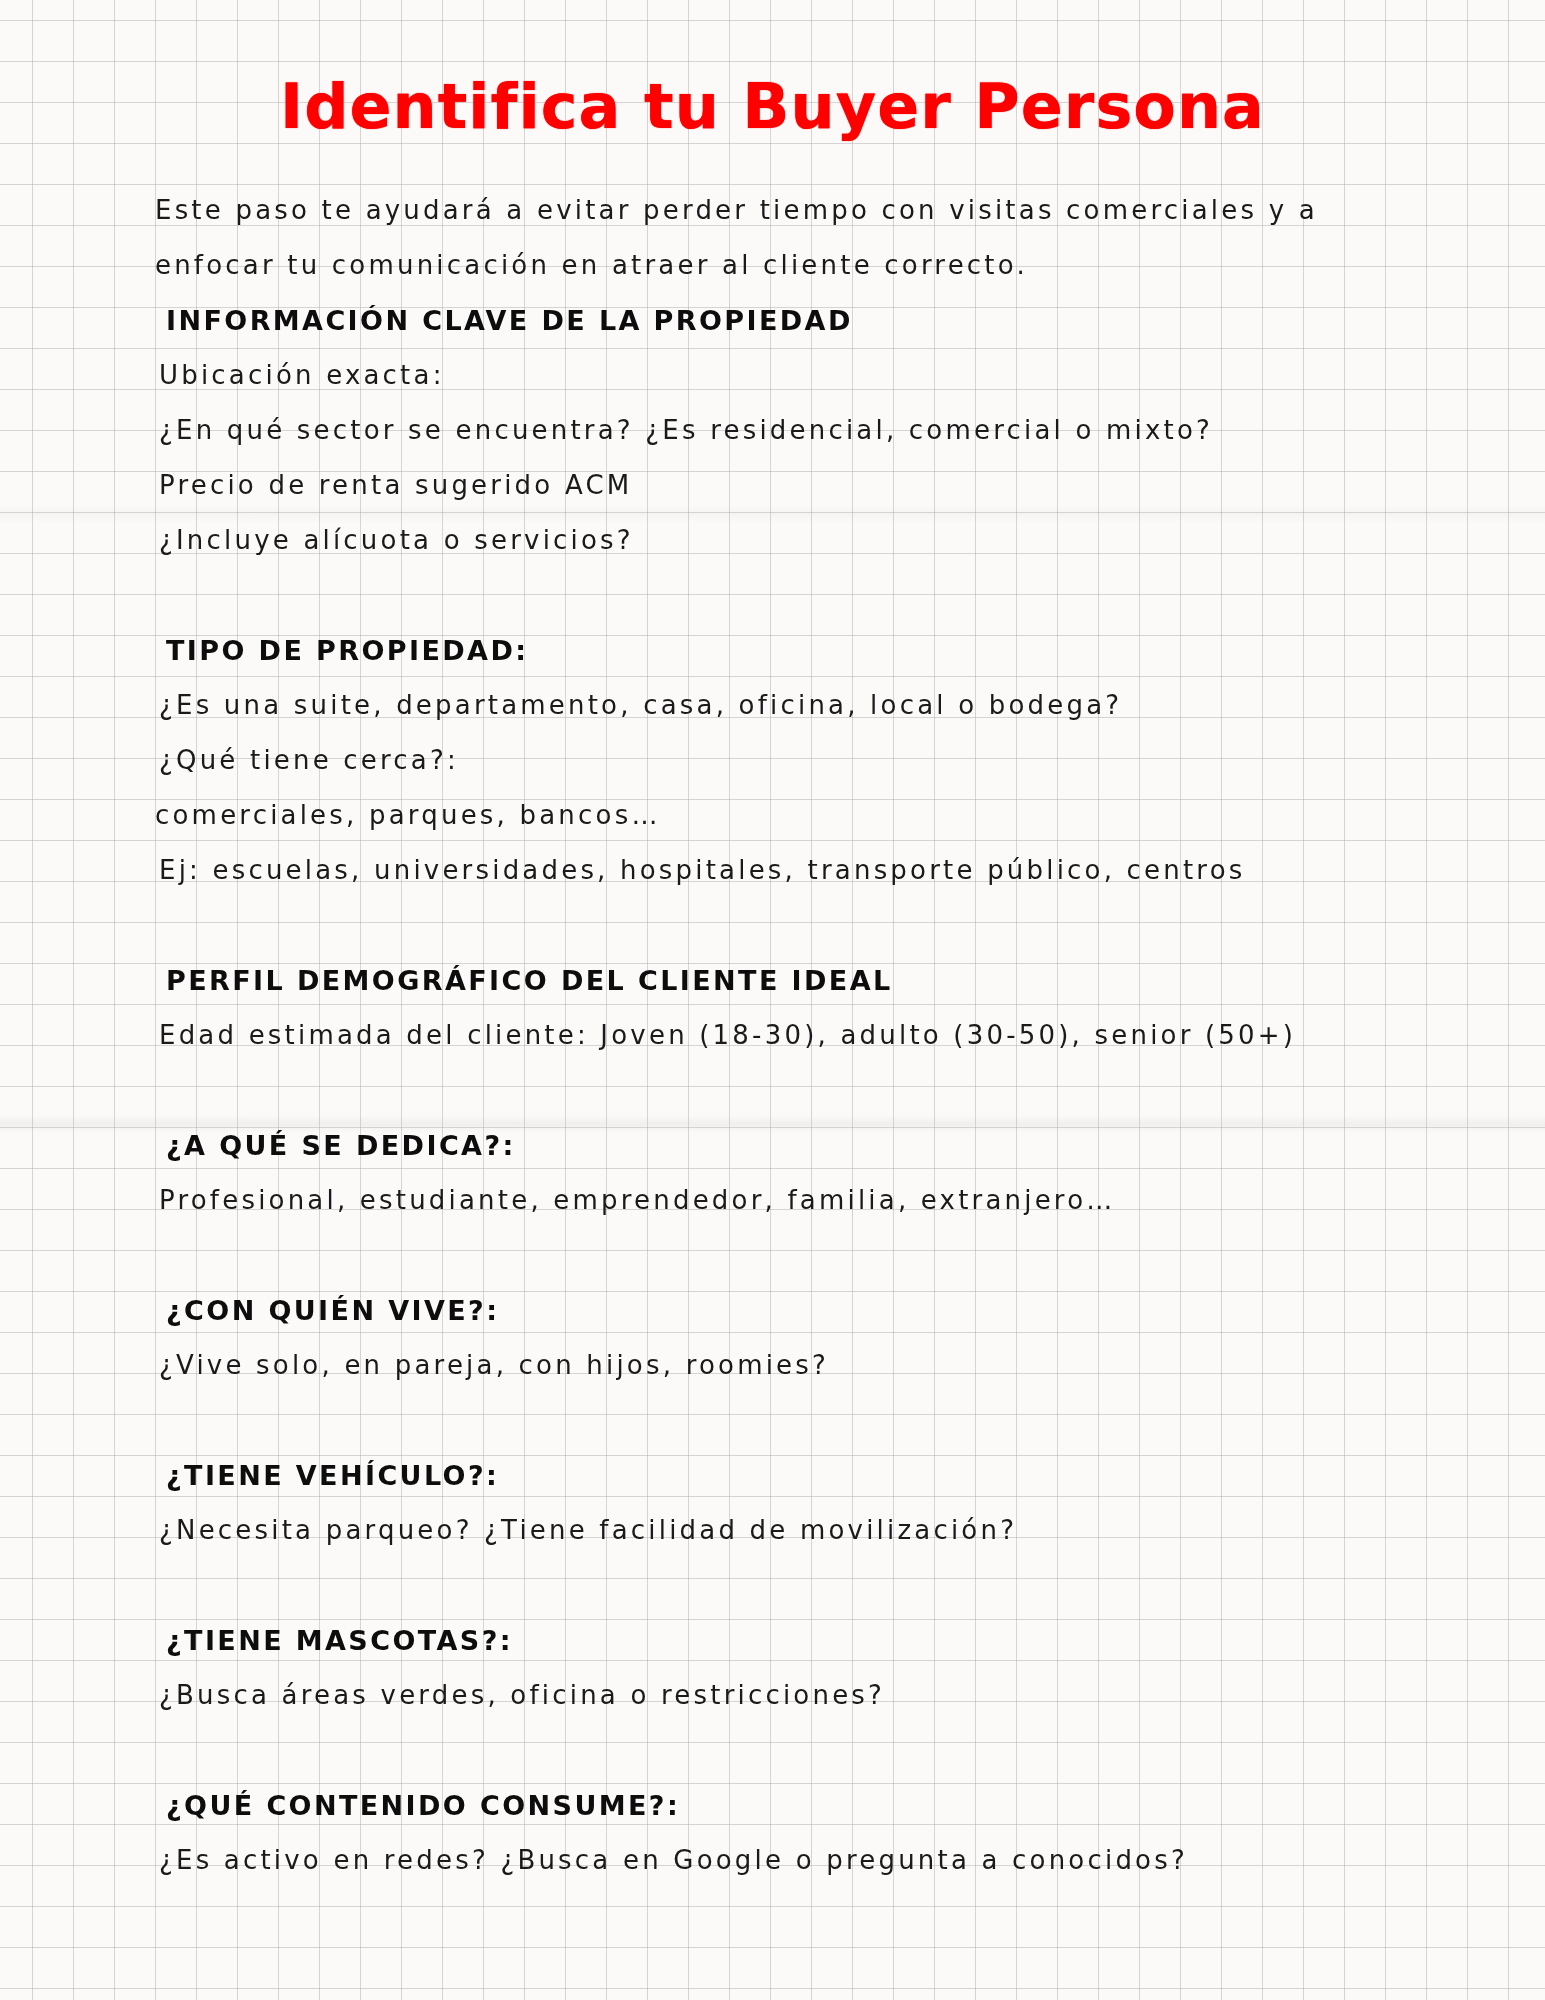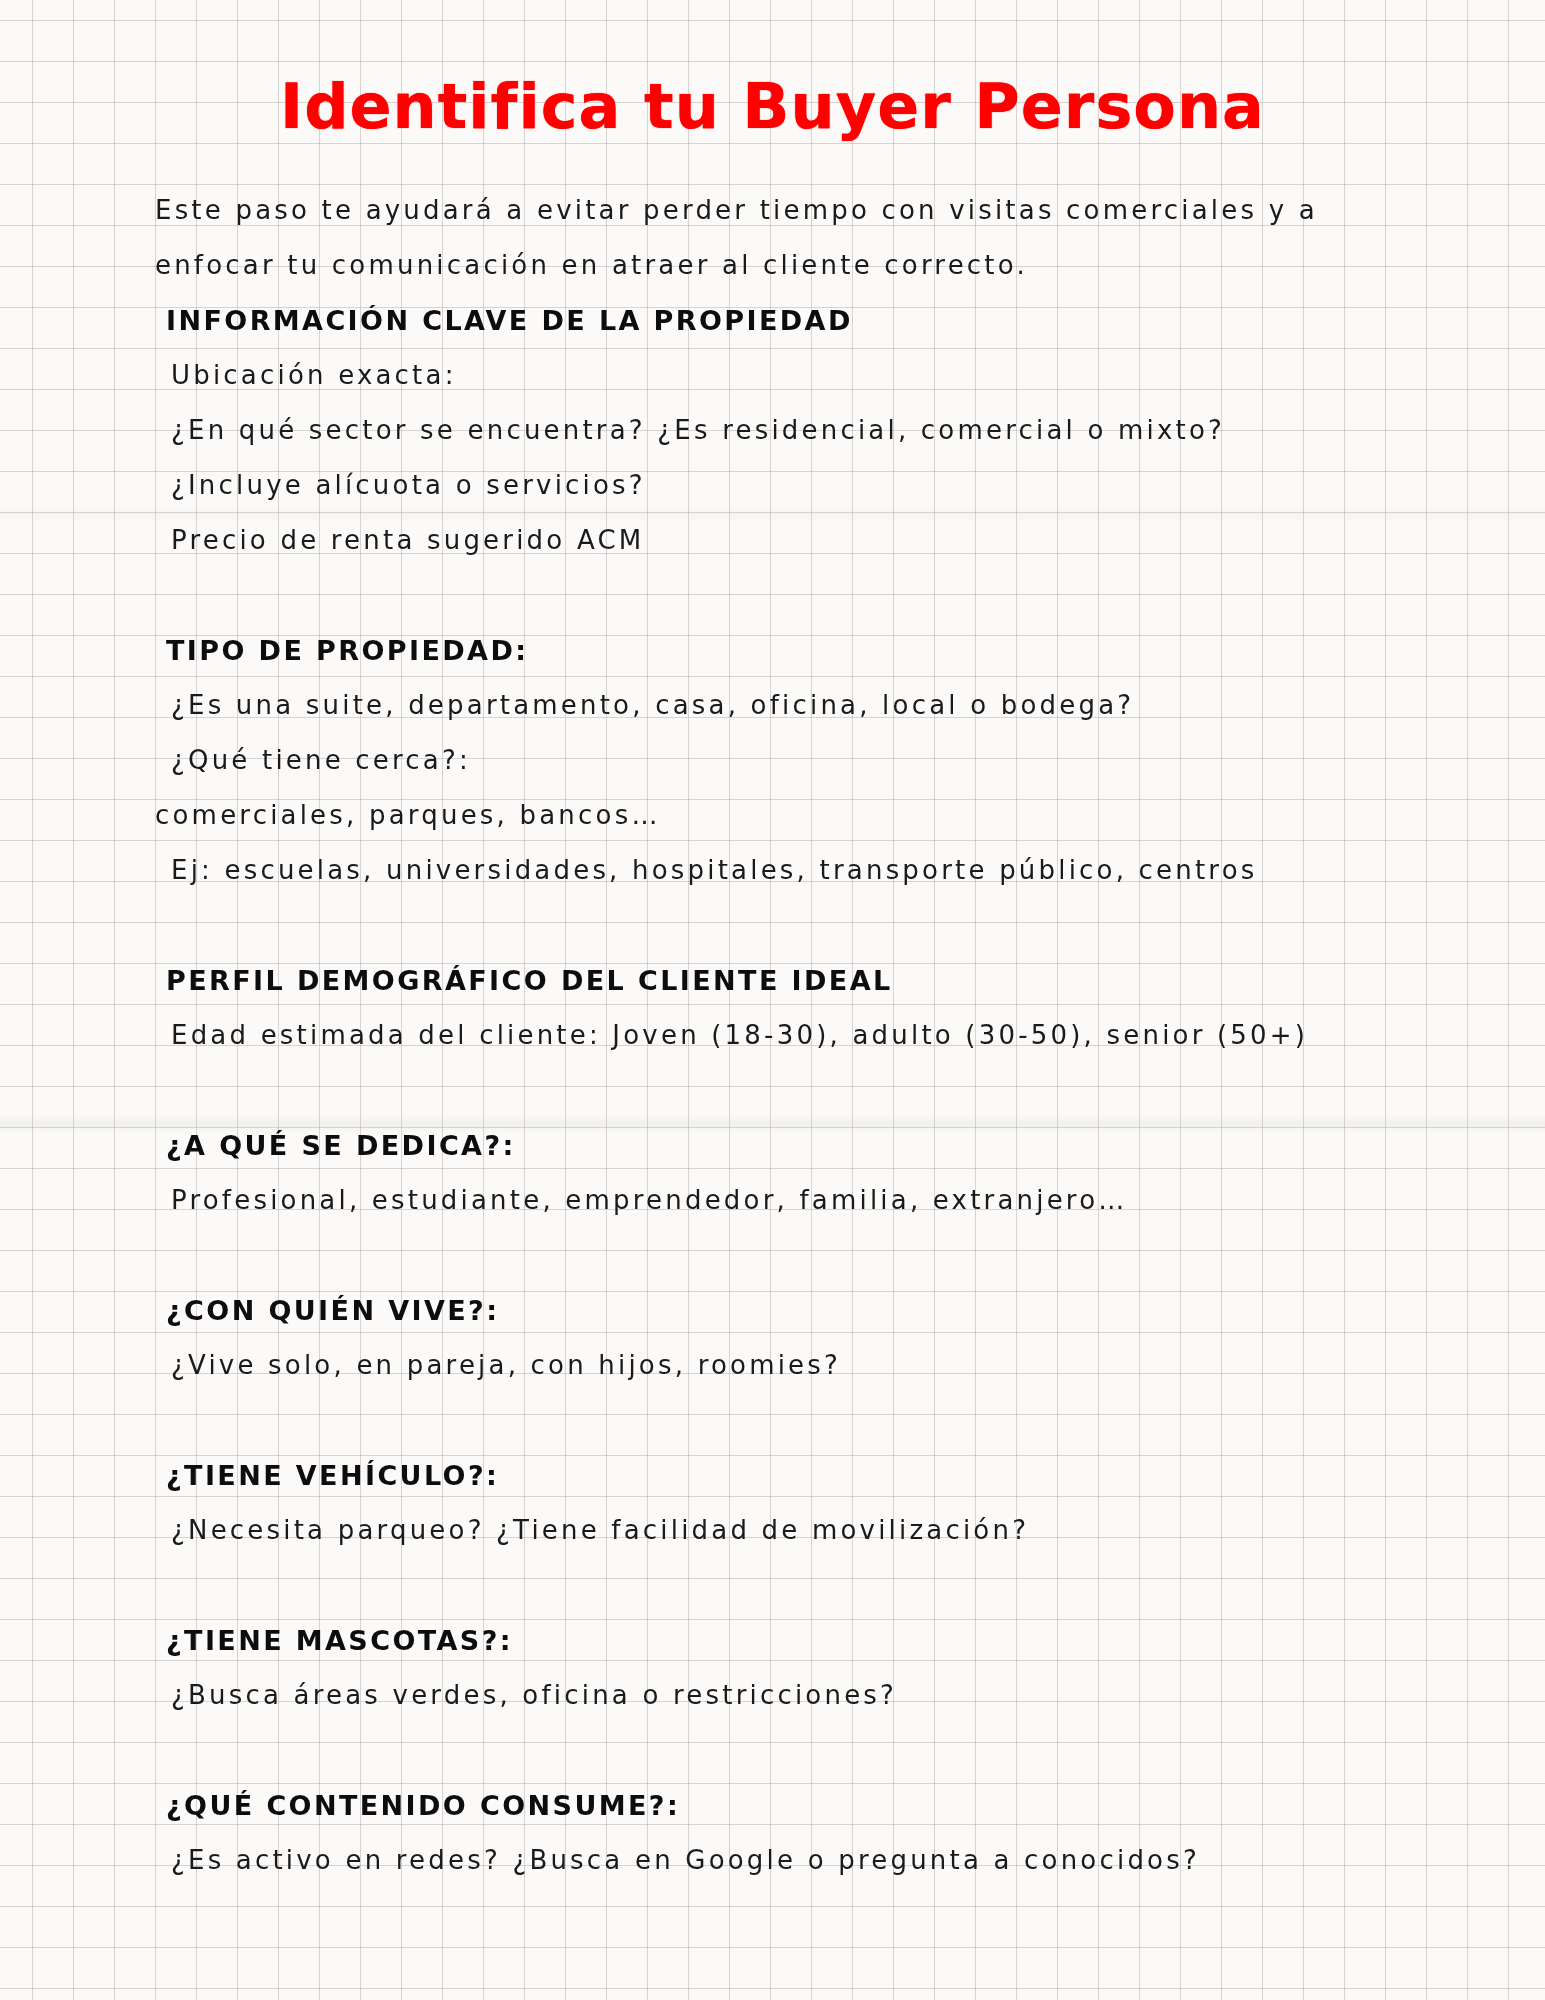--- a/index.html
+++ b/index.html
@@ -51,21 +51,21 @@
     }
     .line {
       font-size: 26px;
       line-height: 55px;
       letter-spacing: 3.2px;
       white-space: nowrap;
       font-weight: normal;
       color: #1a1a1a;
     }
     .line.indent {
-      padding-left: 16px;
+      padding-left: 4px;
     }
     .heading {
       font-size: 27px;
       line-height: 55px;
       letter-spacing: 2.4px;
       font-weight: bold;
       color: #0d0d0d;
       white-space: nowrap;
       padding-left: 11px;
     }
@@ -83,22 +83,22 @@
 
 <div class="content">
 
   <div class="line">Este paso te ayudará a evitar perder tiempo con visitas comerciales y a</div>
   <div class="line">enfocar tu comunicación en atraer al cliente correcto.</div>
 
   <section>
     <div class="heading">INFORMACIÓN CLAVE DE LA PROPIEDAD</div>
     <div class="line indent">Ubicación exacta:</div>
     <div class="line indent">¿En qué sector se encuentra? ¿Es residencial, comercial o mixto?</div>
+    <div class="line indent">Precio de renta sugerido ACM</div>
     <div class="line indent">¿Incluye alícuota o servicios?</div>
-    <div class="line indent">Precio de renta sugerido ACM</div>
   </section>
 
   <div class="gap"></div>
 
   <section>
     <div class="heading">TIPO DE PROPIEDAD:</div>
     <div class="line indent">¿Es una suite, departamento, casa, oficina, local o bodega?</div>
     <div class="line indent">¿Qué tiene cerca?:</div>
     <div class="line">comerciales, parques, bancos…</div>
     <div class="line indent">Ej: escuelas, universidades, hospitales, transporte público, centros</div>

